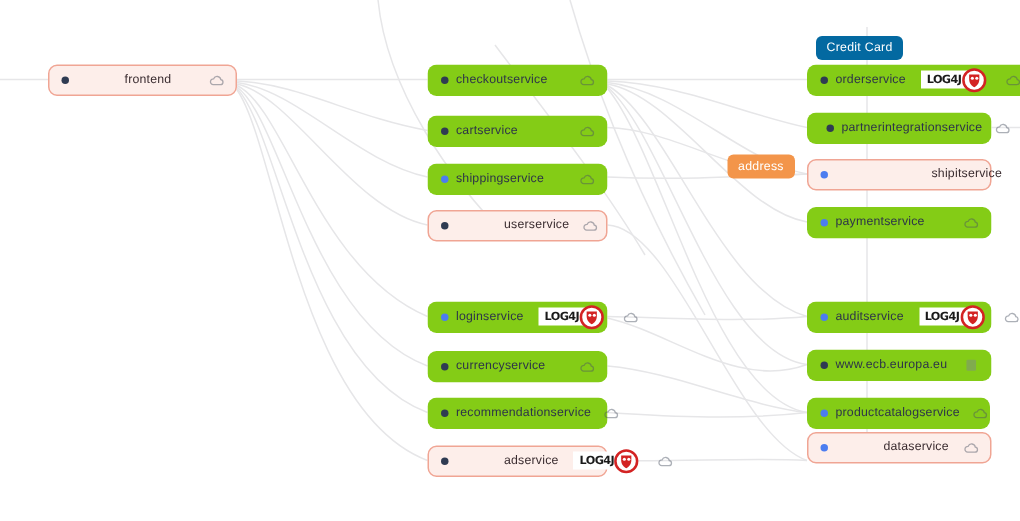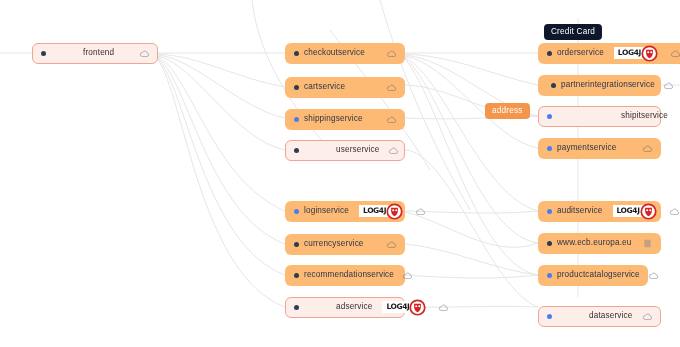--- a/index.html
+++ b/index.html
@@ -24,21 +24,21 @@
     pointer-events: none;
   }
   .node {
     position: absolute;
     display: flex;
     align-items: center;
     box-sizing: border-box;
     height: 21px;
     border-radius: 6px;
     padding: 0 7px 0 8px;
-    background: #fdba74;
+    background: #84cc16;
     border: 1px solid transparent;
     white-space: nowrap;
   }
   .node.alert {
     background: #fdeeea;
     border: 1px solid #f0a594;
   }
   .node .dot {
     width: 5px;
     height: 5px;
@@ -100,21 +100,21 @@
     justify-content: center;
     height: 16px;
     padding: 0 7px;
     border-radius: 4px;
     font-size: 8.2px;
     letter-spacing: .2px;
     color: #ffffff;
     line-height: 1;
     white-space: nowrap;
   }
-  .badge.credit { background: #0f172a; }
+  .badge.credit { background: #0369a1; }
   .badge.address { background: #f3954a; }
 </style>
 </head>
 <body>
 
 <div id="canvas">
 
   <svg id="edges" viewBox="0 0 680 347" xmlns="http://www.w3.org/2000/svg">
       <path d="M 0,53 L 32,53" fill="none" stroke="#e6e6e8" stroke-width="1"></path>
       <path d="M 158,53 C 215,53 230,53 285,53" fill="none" stroke="#e6e6e8" stroke-width="1"></path>
@@ -310,29 +310,29 @@
         </svg>
       </div>
       <div class="node" style="left: 538px; top: 233px; width: 123px;">
         <span class="dot"></span>
         <span class="label">www.ecb.europa.eu</span>
         <span class="spacer"></span>
         <svg viewBox="0 0 24 24" class="trail-icon">
           <rect x="5" y="4" width="14" height="16" rx="2" fill="#7d8593"></rect>
         </svg>
       </div>
-      <div class="node" style="left: 538px; top: 265px; width: 110px;">
+      <div class="node" style="left: 538px; top: 265px; width: 122px;">
         <span class="dot blue"></span>
         <span class="label">productcatalogservice</span>
         <span class="spacer"></span>
         <svg viewBox="0 0 24 24" class="trail-icon">
           <path d="M6.8 18.5h10.6a3.7 3.7 0 0 0 .5-7.36 5.4 5.4 0 0 0-10.38-1.2A3.85 3.85 0 0 0 6.8 18.5z" fill="none" stroke="#4a5262" stroke-width="1.9"></path>
         </svg>
       </div>
-      <div class="node alert" style="left: 538px; top: 306px; width: 123px;">
+      <div class="node alert" style="left: 538px; top: 288px; width: 123px;">
         <span class="dot blue"></span>
         <span class="label">dataservice</span>
         <span class="spacer"></span>
         <svg viewBox="0 0 24 24" class="trail-icon">
           <path d="M6.8 18.5h10.6a3.7 3.7 0 0 0 .5-7.36 5.4 5.4 0 0 0-10.38-1.2A3.85 3.85 0 0 0 6.8 18.5z" fill="none" stroke="#4a5262" stroke-width="1.9"></path>
         </svg>
       </div>
     </div>
 
 </div>

